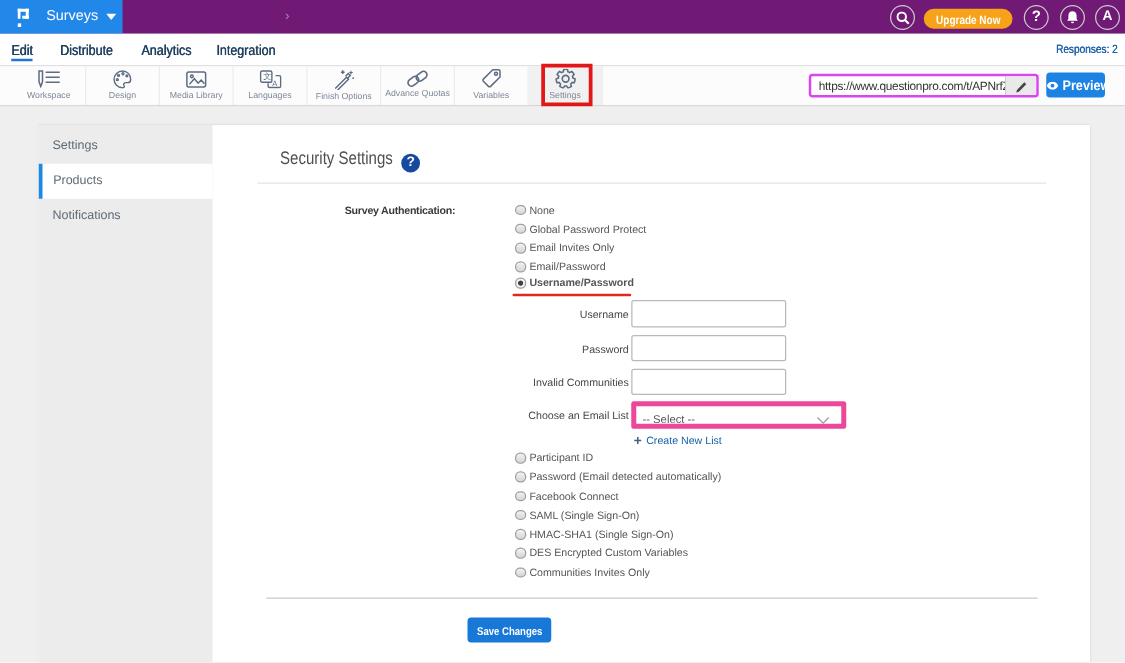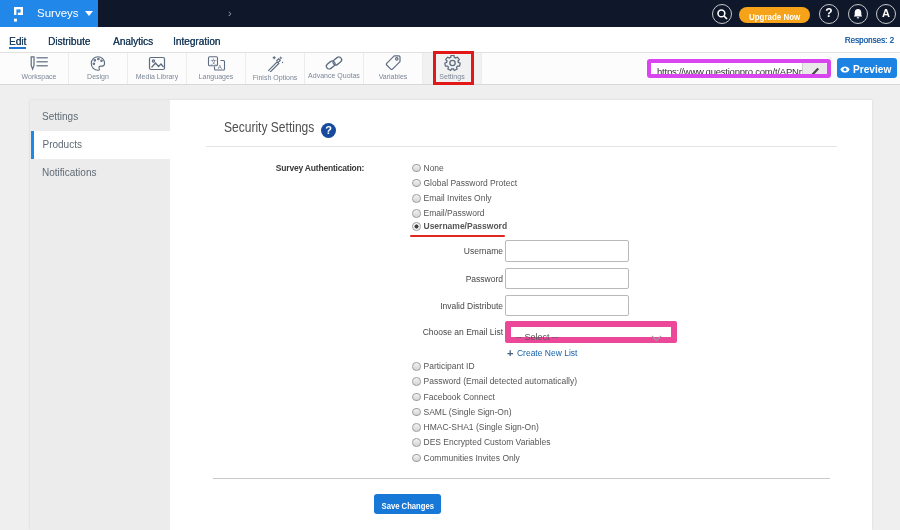--- a/index.html
+++ b/index.html
@@ -1,20 +1,20 @@
 <!DOCTYPE html>
 <html><head>
 <meta charset="utf-8">
 <style>
 * { margin:0; padding:0; box-sizing:border-box; }
 html,body { width:900px; height:530px; overflow:hidden; font-family:"Liberation Sans", sans-serif; }
 body { position:relative; background:#efefef; }
 
 
-#topbar { position:absolute; left:0; top:0; width:900px; height:27px; background:#0f172a; }
+#topbar { position:absolute; left:0; top:0; width:900px; height:27px; background:#701a75; }
 #logoarea { position:absolute; left:0; top:0; width:98px; height:27px; background:#2187e8; }
 #plogo { position:absolute; left:14px; top:6px; }
 #surveys { position:absolute; left:37px; top:0; height:27px; line-height:27px; color:#fff; font-size:11.5px; }
 #ddtri { position:absolute; left:85px; top:11px; width:0; height:0; border-left:4.5px solid transparent; border-right:4.5px solid transparent; border-top:5px solid #fff; }
 .crumb { position:absolute; top:0; height:27px; line-height:27px; font-size:12.5px; letter-spacing:-0.2px; }
 #crumb1 { left:118px; color:#7f9db8; }
 #crumbsep { left:228px; color:#9a9a9a; font-size:11px; }
 #crumb2 { left:240px; color:#f2f2f2; font-size:13px; letter-spacing:-0.1px; }
 .circbtn { position:absolute; top:4px; width:20px; height:20px; border:1.4px solid #c9c9c9; border-radius:50%; color:#fff; text-align:center; }
 #upgrade { position:absolute; left:739px; top:6.5px; width:71px; height:16px; background:#f7a319; border-radius:8px; color:#fff; text-align:center; line-height:16px; }
@@ -26,43 +26,43 @@
 #edit-ul { position:absolute; left:9px; top:20px; width:17px; height:1.6px; background:#2176d2; }
 #responses { position:absolute; right:6px; top:0; height:25px; line-height:25px; font-size:9.5px; color:#1e61a9; text-shadow:0.3px 0 #1e61a9; transform:scaleX(0.85); transform-origin:100% 50%; }
 
 
 #toolbar { position:absolute; left:0; top:53px; width:900px; height:32px; background:#fcfcfc; border-bottom:1px solid #d8d8d8; }
 .tab { position:absolute; top:0; width:59px; height:31px; border-right:1px solid #ececec; text-align:center; }
 .tab svg { display:block; margin:2.5px auto 0; }
 .tablabel { display:block; font-size:7px; color:#7d8798; margin-top:2px; white-space:nowrap; }
 #tab-settings { background:#f1f1f1; }
 #redbox { position:absolute; left:433px; top:51px; width:41px; height:34px; border:3px solid #e21717; z-index:5; }
-#urlbox { position:absolute; left:647px; top:59px; width:184px; height:19px; background:#fff; border:4px solid #d946ef; border-radius:3px; font-size:9.5px; color:#333; line-height:17px; padding-left:6px; letter-spacing:-0.22px; overflow:hidden; white-space:nowrap; z-index:3; }
+#urlbox { position:absolute; left:647px; top:59px; width:184px; height:19px; background:#fff; border:2px solid #d946ef; border-radius:3px; font-size:9.5px; color:#333; line-height:17px; padding-left:6px; letter-spacing:-0.22px; overflow:hidden; white-space:nowrap; z-index:3; }
 #pencilbtn { position:absolute; right:0; top:0; width:25px; height:17px; background:#e9e9e9; border-left:1px solid #cfcfcf; border-radius:0 3px 3px 0; text-align:center; }
-#previewbtn { position:absolute; left:837px; top:58px; width:60px; height:20px; background:#1d83e3; border-radius:3px; color:#fff; text-align:center; line-height:20px; z-index:3; white-space:nowrap; }
+#previewbtn { position:absolute; left:837px; top:58px; width:47px; height:20px; background:#1d83e3; border-radius:3px; color:#fff; text-align:center; line-height:20px; z-index:3; white-space:nowrap; }
 #previewbtn span.t { display:inline-block; font-size:11px; font-weight:bold; transform:scaleX(0.92); transform-origin:0 50%; }
 
 
 #card { position:absolute; left:30px; top:100px; width:842px; height:430px; background:#fff; box-shadow:0 0 2px rgba(0,0,0,0.12); }
 #sidebar { position:absolute; left:0; top:0; width:140px; height:430px; background:#ececec; }
 .sbitem { position:absolute; left:0; width:140px; height:28px; line-height:28px; padding-left:12px; font-size:10px; color:#5f6a75; }
 #sb-active { background:#fff; border-left:3.5px solid #1e88e5; padding-left:8.5px; height:27.5px; margin-left:1px; width:139px; }
 
 
 #heading { position:absolute; left:224px; top:119px; font-size:14.5px; color:#4f4f4f; transform:scaleX(0.83); transform-origin:0 50%; white-space:nowrap; }
 #qmark { position:absolute; left:321px; top:123px; width:15px; height:15px; border-radius:50%; background:#164a9e; color:#fff; font-size:11px; font-weight:bold; text-align:center; line-height:15px; }
 .hr { position:absolute; height:1px; }
 #authlabel { position:absolute; left:240px; width:160px; top:162.5px; text-align:center; font-size:8.5px; font-weight:bold; color:#3a3a3a; letter-spacing:-0.2px; white-space:nowrap; }
 .rrow { position:absolute; left:412px; height:10px; font-size:8.5px; color:#555; white-space:nowrap; line-height:10px; }
 .rb { display:inline-block; vertical-align:-1.5px; width:8.5px; height:8.5px; border-radius:50%; border:1px solid #9e9e9e; background:linear-gradient(#f2f2f2,#d5d5d5); margin-right:3px; }
 .rb.sel { background:radial-gradient(circle, #414141 0 1.8px, #f2f2f2 2.3px); }
 #redline { position:absolute; left:410px; top:234.5px; width:95px; height:2.6px; background:#e0281e; border-radius:1px; }
 .flabel { position:absolute; width:200px; left:303px; text-align:right; font-size:8.5px; color:#464646; white-space:nowrap; }
 .finput { position:absolute; left:505px; width:124px; height:21.5px; background:#fff; border:1px solid #b9b9b9; border-radius:2px; }
-#selbox { position:absolute; left:505px; top:321px; width:172px; height:22px; background:#fff; border:6px solid #ec4899; border-radius:2px; font-size:9px; color:#555; line-height:20px; padding-left:5px; }
+#selbox { position:absolute; left:505px; top:321px; width:172px; height:22px; background:#fff; border:4px solid #ec4899; border-radius:2px; font-size:9px; color:#555; line-height:20px; padding-left:5px; }
 #selbox svg { position:absolute; right:9px; top:8px; }
 #createlist { position:absolute; left:507px; top:347px; font-size:8.5px; color:#1560ab; }
 #createlist .plus { color:#44607a; font-weight:bold; margin-right:3.5px; font-size:11px; vertical-align:-1px; }
 #savebtn { position:absolute; left:374px; top:494px; width:67px; height:20px; background:#1878d8; border-radius:3px; color:#fff; text-align:center; line-height:20px; white-space:nowrap; }
 #savebtn span { display:inline-block; font-size:9px; font-weight:bold; transform:scaleX(0.85); transform-origin:50% 50%; }
 </style>
 </head>
 <body>
 
 <div id="topbar">
@@ -202,21 +202,21 @@
 <div class="rrow" style="top:177.8px;"><span class="rb"></span>Global Password Protect</div>
 <div class="rrow" style="top:193.1px;"><span class="rb"></span>Email Invites Only</div>
 <div class="rrow" style="top:208.4px;"><span class="rb"></span>Email/Password</div>
 <div class="rrow" style="top:221px;font-weight:bold;"><span class="rb sel"></span>Username/Password</div>
 <div id="redline"></div>
 
 <div class="flabel" style="top:246px;">Username</div>
 <div class="finput" style="top:240px;"></div>
 <div class="flabel" style="top:273.5px;">Password</div>
 <div class="finput" style="top:267.5px;"></div>
-<div class="flabel" style="top:300.5px;">Invalid Distribute</div>
+<div class="flabel" style="top:300.5px;">Invalid Communities</div>
 <div class="finput" style="top:294.5px;"></div>
 <div class="flabel" style="top:327px;">Choose an Email List</div>
 <div id="selbox">-- Select --<svg width="11" height="7" viewBox="0 0 11 7">
       <path d="M1,1 L5.5,5.5 L10,1" fill="none" stroke="#9d9d9d" stroke-width="1.1"></path>
     </svg></div>
 <div id="createlist"><span class="plus">+</span>Create New List</div>
 
 <div class="rrow" style="top:361.2px;"><span class="rb"></span>Participant ID</div>
 <div class="rrow" style="top:376.4px;"><span class="rb"></span>Password (Email detected automatically)</div>
 <div class="rrow" style="top:391.6px;"><span class="rb"></span>Facebook Connect</div>

